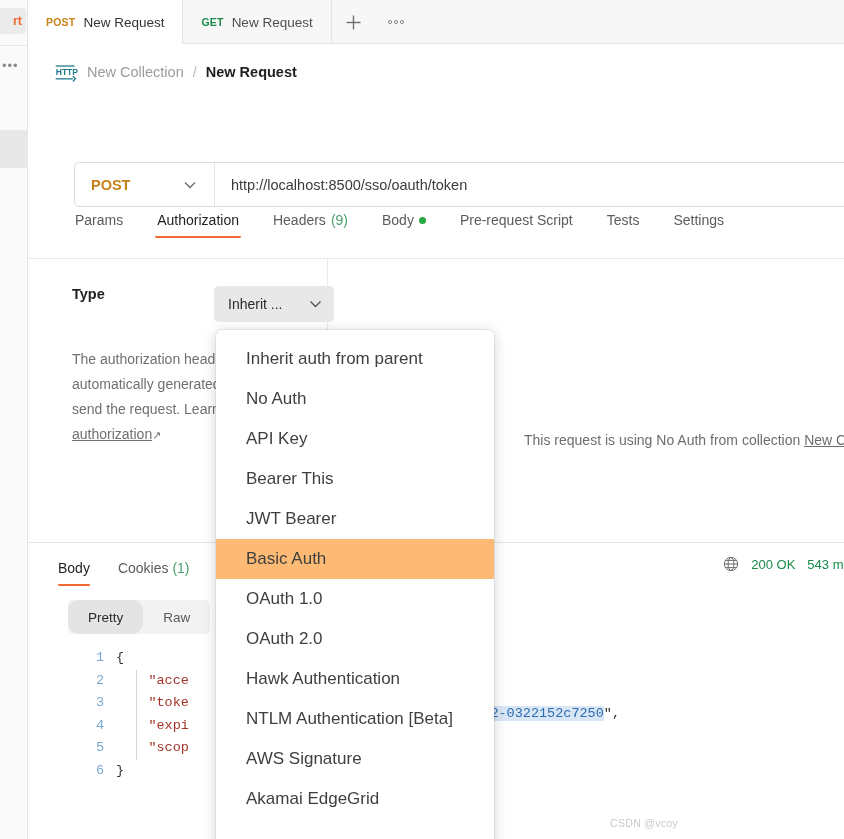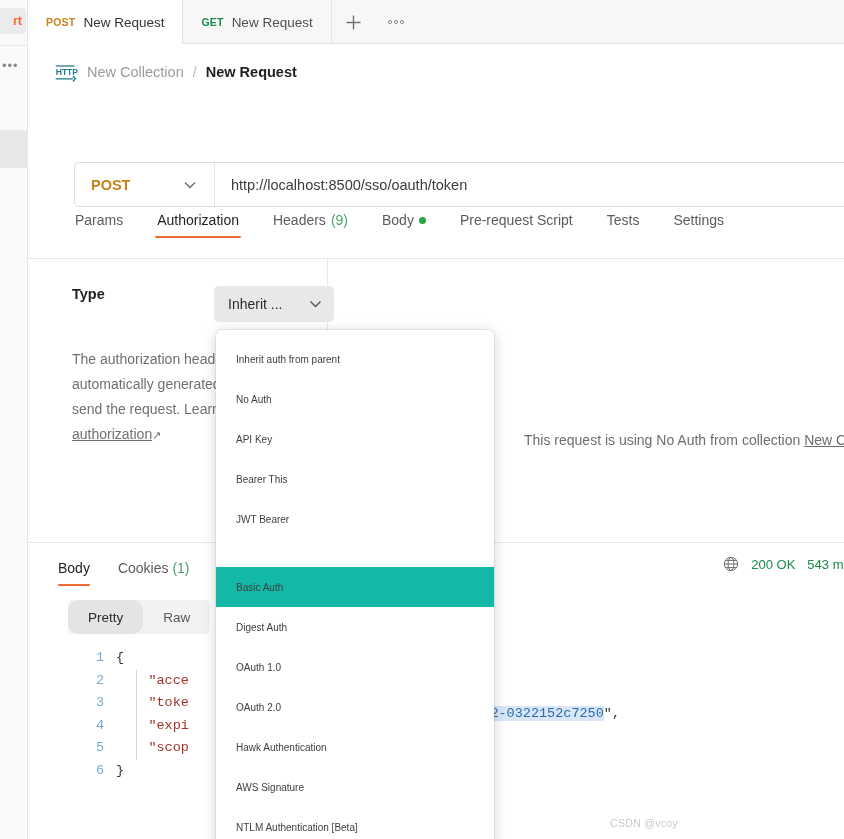--- a/index.html
+++ b/index.html
@@ -232,23 +232,23 @@
 
   
   .dropdown {
     position: absolute; left: 188px; top: 286px; width: 278px; height: 545px;
     background: #fff; border-radius: 6px;
     box-shadow: 0 2px 14px rgba(0,0,0,.18), 0 0 0 1px rgba(0,0,0,.06);
     padding: 9px 0; z-index: 50; overflow: hidden;
   }
   .dd-item {
     height: 40px; display: flex; align-items: center;
-    padding: 0 14px 0 20px; font-size: 10px; color: #3f3f3f; cursor: pointer;
-  }
-  .dd-item.hl { background: #14b8a6; margin-top: 28px; }
+    padding: 0 14px 0 30px; font-size: 17px; color: #3f3f3f; cursor: pointer;
+  }
+  .dd-item.hl { background: #fdba74; }
 
   .watermark {
     position: absolute; right: 10px; bottom: 10px;
     font-size: 10.5px; color: #c9c9c9; letter-spacing: .3px;
   }
 </style>
 </head>
 <body>
 
 <div id="app">
@@ -454,36 +454,33 @@
       <div class="dd-item">
           <span>Bearer This</span>
         </div>
       <div class="dd-item">
           <span>JWT Bearer</span>
         </div>
       <div class="dd-item hl">
           <span>Basic Auth</span>
         </div>
       <div class="dd-item">
-          <span>Digest Auth</span>
-        </div>
-      <div class="dd-item">
           <span>OAuth 1.0</span>
         </div>
       <div class="dd-item">
           <span>OAuth 2.0</span>
         </div>
       <div class="dd-item">
           <span>Hawk Authentication</span>
         </div>
       <div class="dd-item">
+          <span>NTLM Authentication [Beta]</span>
+        </div>
+      <div class="dd-item">
           <span>AWS Signature</span>
-        </div>
-      <div class="dd-item">
-          <span>NTLM Authentication [Beta]</span>
         </div>
       <div class="dd-item">
           <span>Akamai EdgeGrid</span>
         </div>
     </div>
 
   </div>
 
   <div class="watermark">CSDN @vcoy</div>
 </div>

